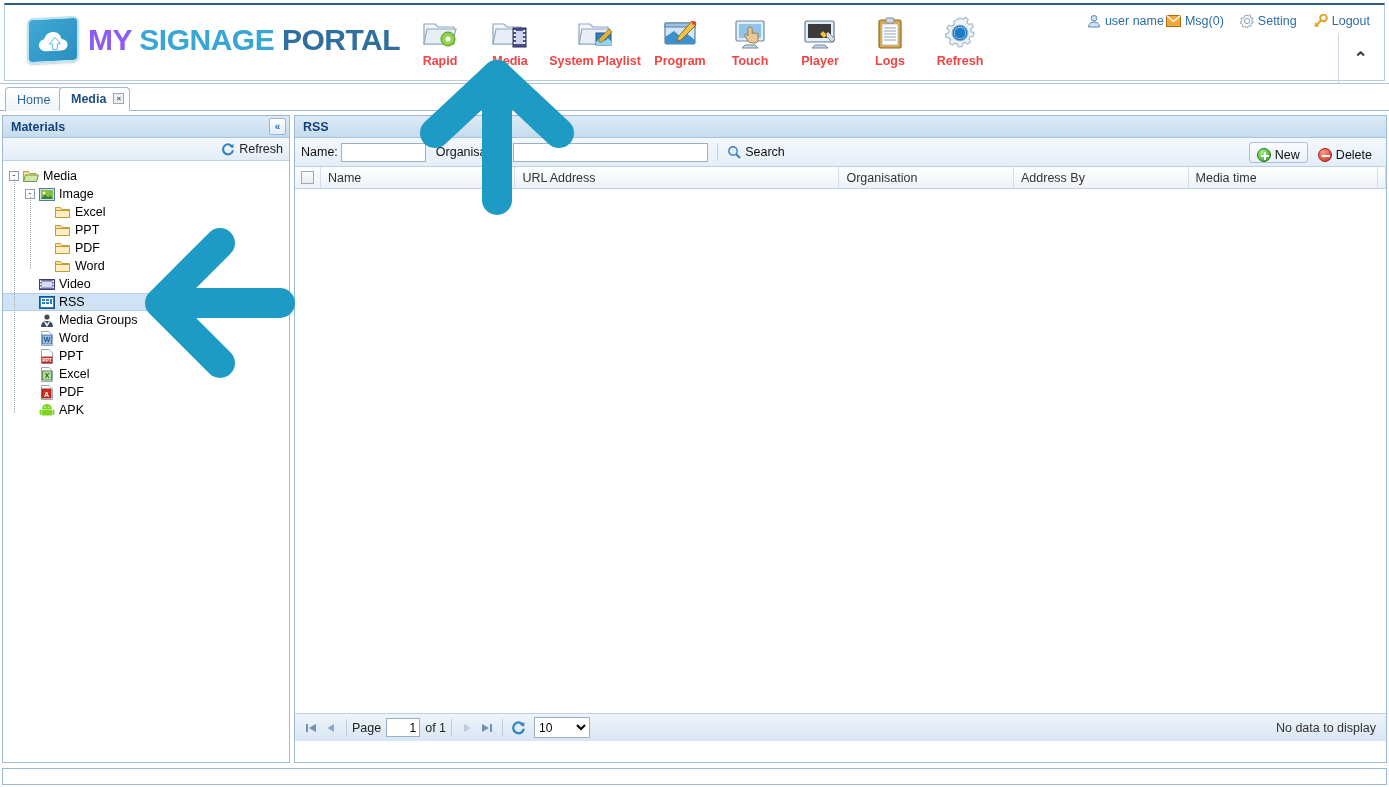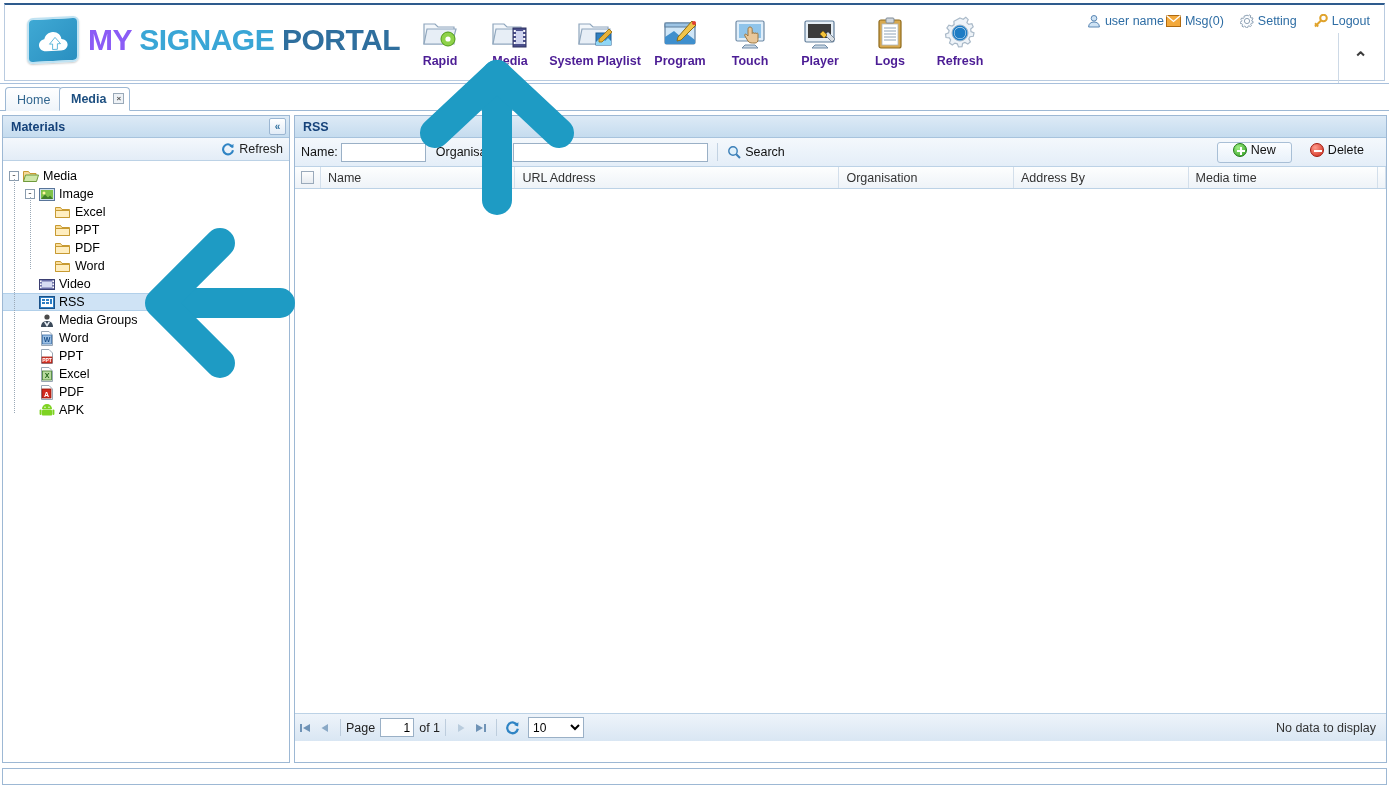--- a/index.html
+++ b/index.html
@@ -61,21 +61,21 @@
     display: flex; align-items: flex-start;
   }
   .nav-item {
     width: 70px;
     display: flex; flex-direction: column; align-items: center;
     cursor: pointer; padding-top: 4px;
   }
   .nav-item.wide { width: 100px; }
   .nav-ico { width: 38px; height: 36px; position: relative; margin-bottom: 3px; }
   .nav-label {
-    font-size: 12.5px; font-weight: bold; color: #4c1d95;
+    font-size: 12.5px; font-weight: bold; color: #ef4444;
     white-space: nowrap;
   }
 
   
   .userbar {
     position: absolute; right: 14px; top: 9px;
     display: flex; align-items: center; gap: 0px;
     font-size: 12.5px; color: #2f6f9e;
   }
   .ub-group { display: flex; align-items: center; gap: 4px; margin-left: 16px; cursor: pointer; }
@@ -225,22 +225,22 @@
     background: #ffffff;
     font-size: 12px;
     padding: 0 3px;
     font-family: "Liberation Sans", sans-serif;
   }
   .text-input.wide { width: 195px; }
   .vsep { width: 1px; height: 18px; background: #c2d2e2; margin: 0 9px; }
   .search-btn { display: flex; align-items: center; gap: 4px; cursor: pointer; font-size: 12.5px; color: #111; }
   .actions { position: absolute; right: 6px; top: 4px; display: flex; align-items: center; gap: 2px; }
   .act-btn {
-    display: flex; align-items: flex-start; gap: 4px;
-    height: 21px; padding: 0 15px;
+    display: flex; align-items: flex-end; gap: 4px;
+    height: 21px; padding: 0 7px;
     border: 1px solid transparent;
     border-radius: 3px;
     font-size: 12.5px; color: #111; cursor: pointer;
   }
   .act-btn.framed { border-color: #a8bfd6; background: linear-gradient(#fbfdff,#e8f1fa); }
   .dot-ico { width: 14px; height: 14px; border-radius: 50%; position: relative; }
   .dot-green { background: radial-gradient(circle at 35% 30%, #9ff084, #2f9b22); border: 1px solid #1f7a14; }
   .dot-red { background: radial-gradient(circle at 35% 30%, #ff9b8c, #cf2a1b); border: 1px solid #a01a0f; }
   .dot-ico::before {
     content: ""; position: absolute; left: 3px; top: 6px;
@@ -276,20 +276,21 @@
     height: 524px;
     background: #ffffff;
   }
 
   
   .pager {
     height: 28px;
     background: linear-gradient(#eef4fa,#d9e6f3);
     border-top: 1px solid #bcd2e6;
     display: flex; align-items: center;
+    padding-left: 6px;
     position: relative;
     font-size: 12.5px; color: #222;
   }
   .pg-btn {
     width: 20px; height: 20px;
     display: flex; align-items: center; justify-content: center;
     cursor: pointer; color: #4a7fb5;
   }
   .pg-btn.disabled { color: #9fb4c9; cursor: default; }
   .pg-sep { width: 1px; height: 17px; background: #bdcddd; margin: 0 5px; }

